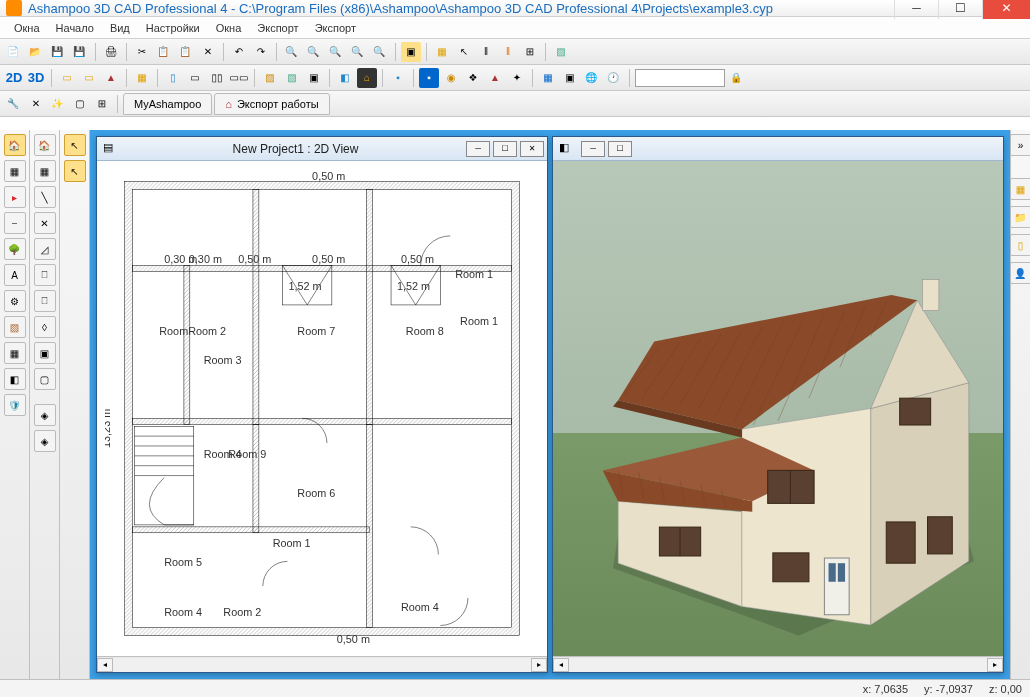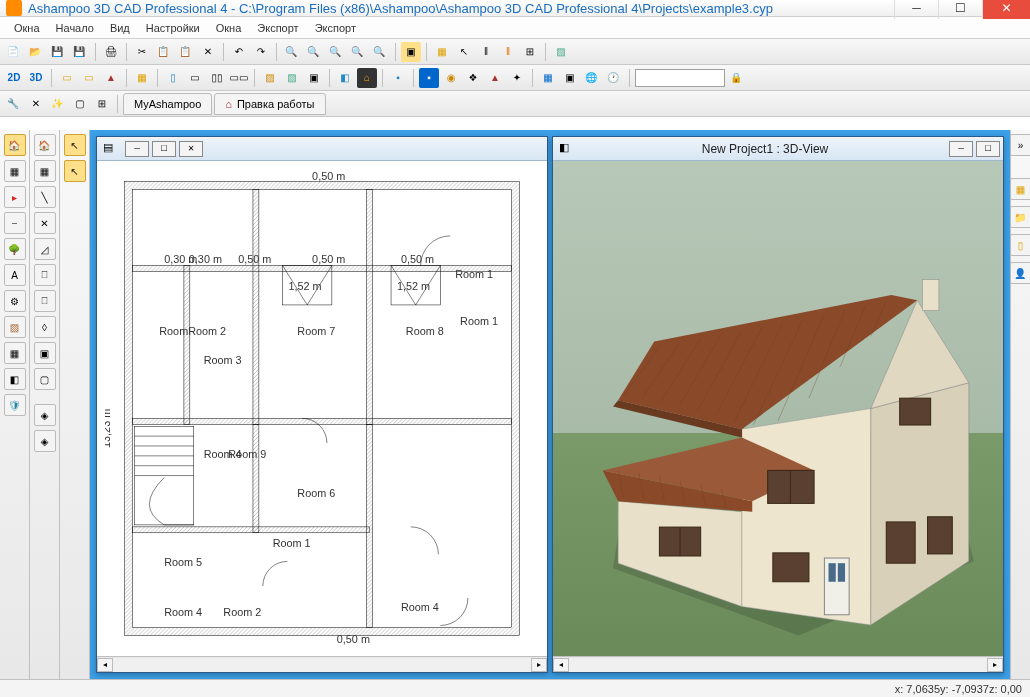--- a/index.html
+++ b/index.html
@@ -14,21 +14,21 @@
 .winbtn.close { background: #e74c3c; color: #fff; width: 48px; }
 
 
 .menubar { height: 22px; display: flex; align-items: center; padding: 0 8px; gap: 4px; border-bottom: 1px solid #d0d0d0; background: #fdfdfd; }
 .menubar span { padding: 2px 6px; color: #333; cursor: default; }
 
 
 .toolbar { height: 26px; display: flex; align-items: center; padding: 0 4px; gap: 2px; background: linear-gradient(#f8f8f8,#e8e8e8); border-bottom: 1px solid #c8c8c8; }
 .tb { width: 20px; height: 20px; display: flex; align-items: center; justify-content: center; border: 1px solid transparent; border-radius: 2px; font-size: 10px; cursor: default; }
 .sep { width: 1px; height: 18px; background: #c0c0c0; margin: 0 3px; }
-.tbtxt { font-weight: bold; font-size: 10px; padding: 0 2px; }
+.tbtxt { font-weight: bold; font-size: 13px; padding: 0 2px; }
 .combo { width: 90px; height: 18px; border: 1px solid #a0a0a0; background: #fff; }
 
 
 .tabstrip { height: 26px; display: flex; align-items: center; padding: 0 4px; gap: 2px; background: linear-gradient(#f8f8f8,#e8e8e8); border-bottom: 1px solid #c8c8c8; }
 .tab { display: flex; align-items: center; height: 22px; padding: 4px 10px; gap: 5px; background: #f4f4f4; border: 1px solid #bbb; border-radius: 3px 3px 0 0; }
 
 
 .main { position: absolute; top: 130px; bottom: 18px; left: 0; right: 0; background: #3ba0e8; display: flex; }
 .lefttools { width: 30px; background: linear-gradient(#f8f8f8,#e8e8e8); border-right: 1px solid #c0c0c0; display: flex; flex-direction: column; align-items: center; padding-top: 4px; gap: 4px; }
 .lefttools2 { width: 30px; background: linear-gradient(#f8f8f8,#e8e8e8); border-right: 1px solid #c0c0c0; display: flex; flex-direction: column; align-items: center; padding-top: 4px; gap: 4px; }
@@ -55,21 +55,21 @@
 .floorplan { position: absolute; inset: 8px; }
 .floorplan svg { width: 100%; height: 100%; }
 .roomlabel { font-size: 9px; fill: #333; }
 .dimlabel { font-size: 7px; fill: #333; }
 .hatch { fill: url(#hatchp); stroke: #000; stroke-width: 0.5; }
 
 
 .view3d { position: absolute; inset: 0; background: linear-gradient(#b8c8b8 0%, #a8baa8 55%, #7a9a6a 55%, #6a8a5a 100%); }
 
 
-.statusbar { position: absolute; bottom: 0; left: 0; right: 0; height: 18px; background: #f4f4f4; border-top: 1px solid #c0c0c0; display: flex; align-items: center; justify-content: flex-end; padding: 0 8px; font-size: 11px; color: #333; }
+.statusbar { position: absolute; bottom: 0; left: 0; right: 0; height: 18px; background: #f4f4f4; border-top: 1px solid #c0c0c0; display: flex; align-items: center; justify-content: flex-end; padding: 0 8px; gap: 16px; font-size: 11px; color: #333; }
 </style>
 </head>
 <body>
 
 <div class="titlebar">
   <div class="icon"></div>
   <div class="title">Ashampoo 3D CAD Professional 4 - C:\Program Files (x86)\Ashampoo\Ashampoo 3D CAD Professional 4\Projects\example3.cyp</div>
   <div class="winbtns">
     <div class="winbtn">─</div>
     <div class="winbtn">☐</div>
@@ -164,21 +164,21 @@
   <div class="tb">✕</div>
   <div class="tb">✨</div>
   <div class="tb">▢</div>
   <div class="tb">⊞</div>
   <div class="sep"></div>
   <div class="tab">
     <span>MyAshampoo</span>
   </div>
   <div class="tab">
     <span style="color:#a33">⌂</span>
-    <span>Правка работы</span>
+    <span>Экспорт работы</span>
   </div>
 </div>
 
 <div class="main">
 
   <div class="lefttools">
     <div class="vtb active">🏠</div>
     <div class="vtb">▦</div>
     <div class="vtb" style="color:#d22">▸</div>
     <div class="vtb">⎯</div>
@@ -210,20 +210,21 @@
   <div class="lefttools3">
     <div class="vtb active">↖</div>
     <div class="vtb active">↖</div>
   </div>
 
   <div class="workspace">
 
     <div class="win">
       <div class="winhead">
         <div class="wicon">▤</div>
+        <div class="wtitle">New Project1 : 2D View</div>
         <div class="wb">─</div>
         <div class="wb">☐</div>
         <div class="wb">✕</div>
       </div>
       <div class="wincontent">
         <div class="floorplan">
           <svg viewBox="0 0 440 480">
             <defs>
               <pattern id="hatchp" patternUnits="userSpaceOnUse" width="4" height="4">
                 <path d="M-1,1 l2,-2 M0,4 l4,-4 M3,5 l2,-2" stroke="#888" stroke-width="0.5"></path>
@@ -300,21 +301,20 @@
       <div class="scroll-h">
         <div class="arrow">◂</div>
         <div class="track"></div>
         <div class="arrow">▸</div>
       </div>
     </div>
 
     <div class="win">
       <div class="winhead">
         <div class="wicon">◧</div>
-        <div class="wtitle">New Project1 : 3D-View</div>
         <div class="wb">─</div>
         <div class="wb">☐</div>
       </div>
       <div class="wincontent">
         <div class="view3d">
           <svg width="100%" height="100%" viewBox="0 0 420 480">
 
             <polygon points="50,395 230,460 400,388 380,310 170,280 60,330" fill="rgba(0,0,0,0.15)"></polygon>
 
             <polygon points="55,330 55,390 175,432 175,340" fill="#e8e0c8" stroke="#999" stroke-width="0.5"></polygon>

